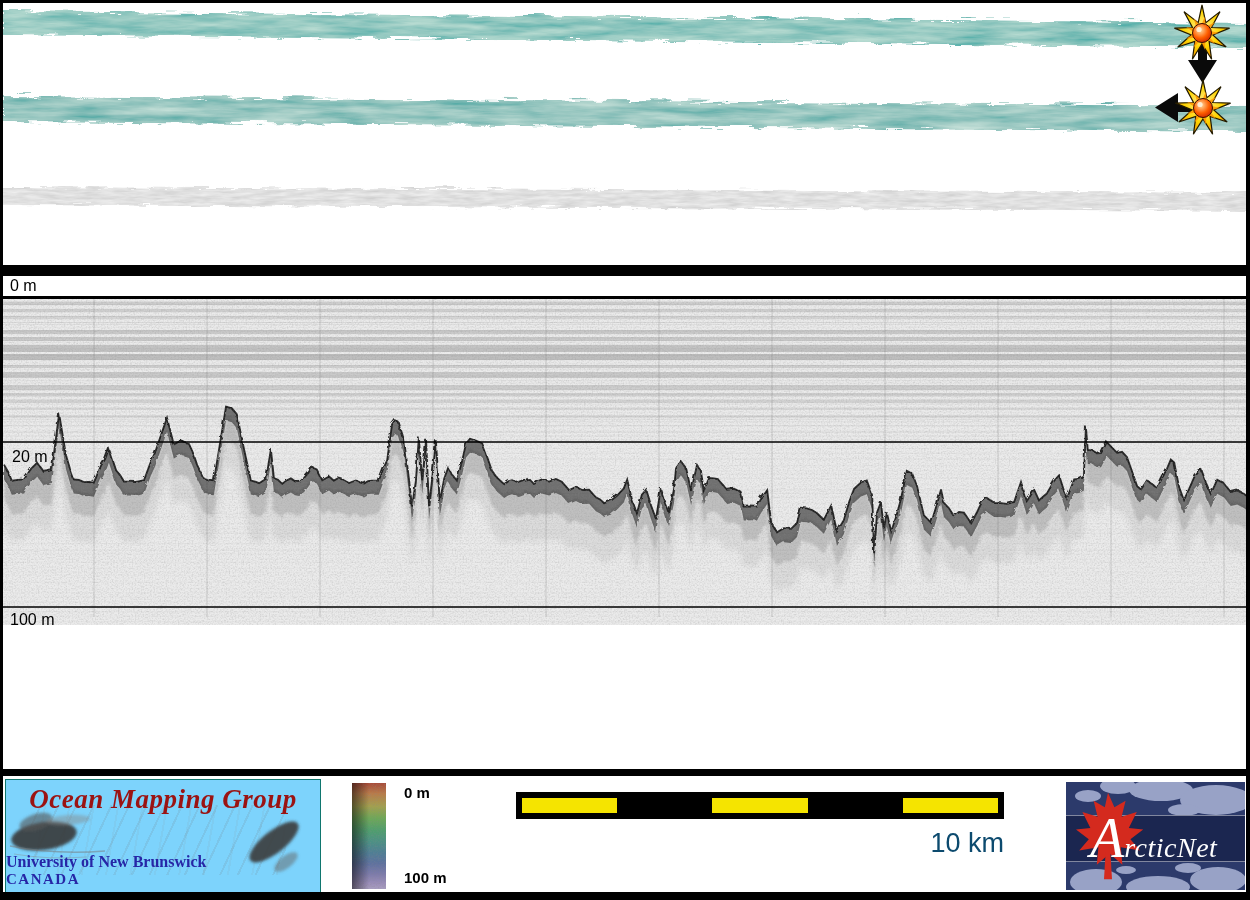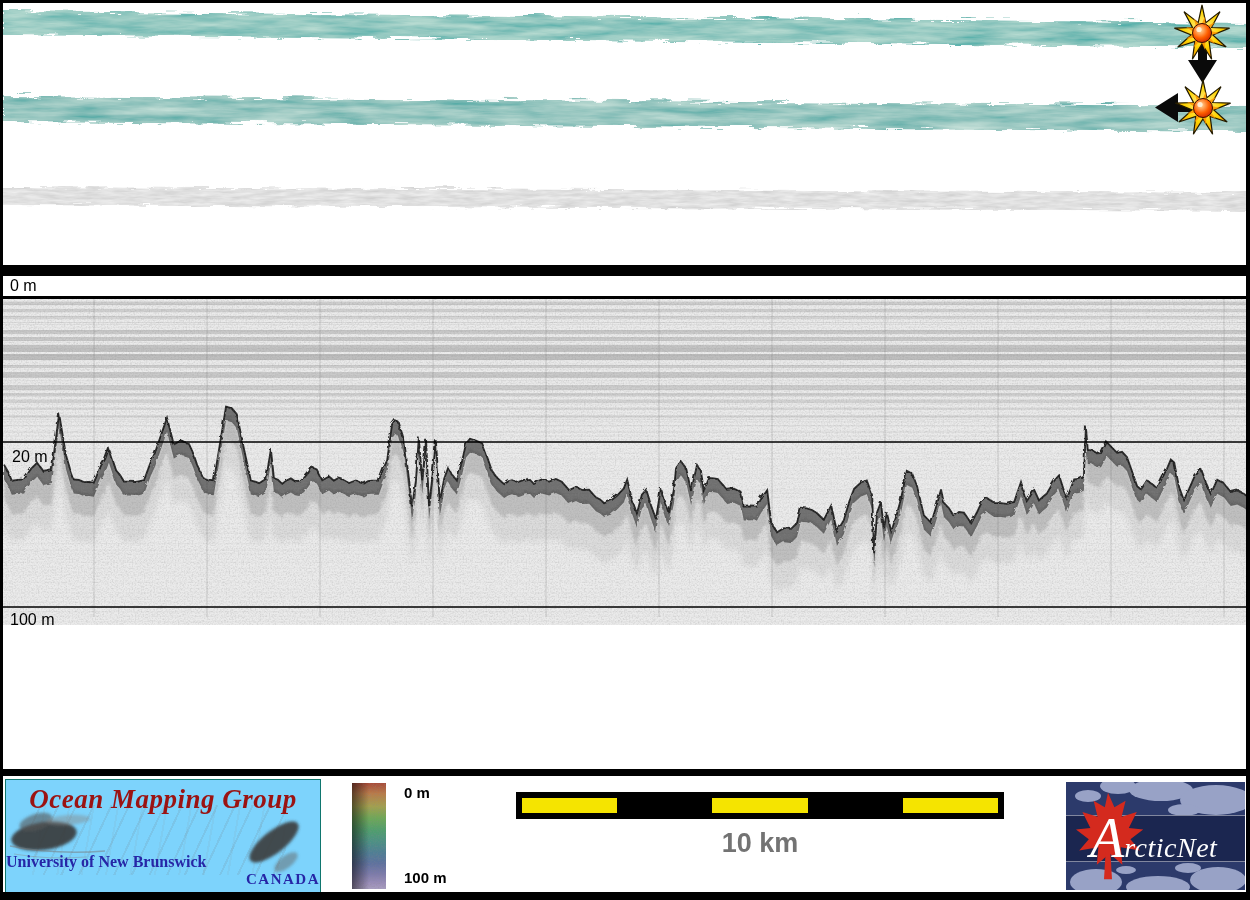--- a/index.html
+++ b/index.html
@@ -16,33 +16,33 @@
   .omg-streaks{position:absolute;left:25px;top:25px;width:255px;height:70px;opacity:.5;
      background:
        repeating-linear-gradient(115deg, rgba(0,0,0,0) 0 8px, rgba(110,110,110,.28) 8px 10px, rgba(0,0,0,0) 10px 16px),
        repeating-linear-gradient(100deg, rgba(0,0,0,0) 0 13px, rgba(140,140,140,.20) 13px 15px, rgba(0,0,0,0) 15px 24px);
      filter:blur(.4px);}
   .omg-title{position:absolute;left:0;top:4px;width:100%;text-align:center;
      font-family:"Liberation Serif",serif;font-style:italic;font-weight:700;
      font-size:27px;color:#9b1312;letter-spacing:.5px;}
   .omg-subtitle{position:absolute;left:0;top:73px;width:100%;text-align:left;
      font-family:"Liberation Serif",serif;font-weight:700;font-size:16px;color:#2626a6;}
-  .omg-country{position:absolute;left:0;top:91px;width:100%;text-align:right;
+  .omg-country{position:absolute;left:0;top:91px;width:100%;text-align:left;
      font-family:"Liberation Serif",serif;font-weight:700;font-size:15px;color:#2626a6;letter-spacing:1.5px;}
   .colorbar{position:absolute;left:352px;top:783px;width:34px;height:106px;
      background:linear-gradient(180deg,#a84a38 0%,#b97b49 10%,#a3a04e 22%,#6fa857 33%,#4f9e6e 45%,
        #4c9184 55%,#4f7e95 66%,#5e719f 76%,#7d7bab 86%,#9c8fba 95%,#a89ec0 100%);}
   .colorbar::after{content:"";position:absolute;inset:0;
      background:linear-gradient(90deg,rgba(0,0,0,.5),rgba(0,0,0,0) 50%);}
   .cb-label{position:absolute;left:404px;color:#000;font-weight:700;font-size:15px;}
   .scalebar{position:absolute;left:516px;top:792px;width:488px;height:27px;background:#000;}
   .scalebar-inner{position:absolute;left:6px;top:6px;right:6px;bottom:6px;display:flex;}
   .scalebar-inner .seg{flex:1;}
-  .scalebar-label{position:absolute;left:516px;top:828px;width:488px;text-align:center;
-     font-size:27px;font-weight:700;color:#737373;}
+  .scalebar-label{position:absolute;left:516px;top:828px;width:488px;text-align:right;
+     font-size:27px;font-weight:400;color:#0c4a6e;}
   .arcticnet{position:absolute;left:1066px;top:782px;width:179px;height:108px;background:#2c3a6b;overflow:hidden;}
   .an-band{position:absolute;left:0;top:33px;width:100%;height:45px;background:#1b2650;
      border-top:1px solid rgba(255,255,255,.45);border-bottom:1px solid rgba(255,255,255,.45);}
   .an-text{position:absolute;left:24px;top:24px;color:#fff;font-family:"Liberation Serif",serif;
      font-style:italic;white-space:nowrap;}
   .an-initial{font-size:56px;}
   .an-rest{font-size:28px;letter-spacing:.5px;}
 </style>
 </head>
 <body>

